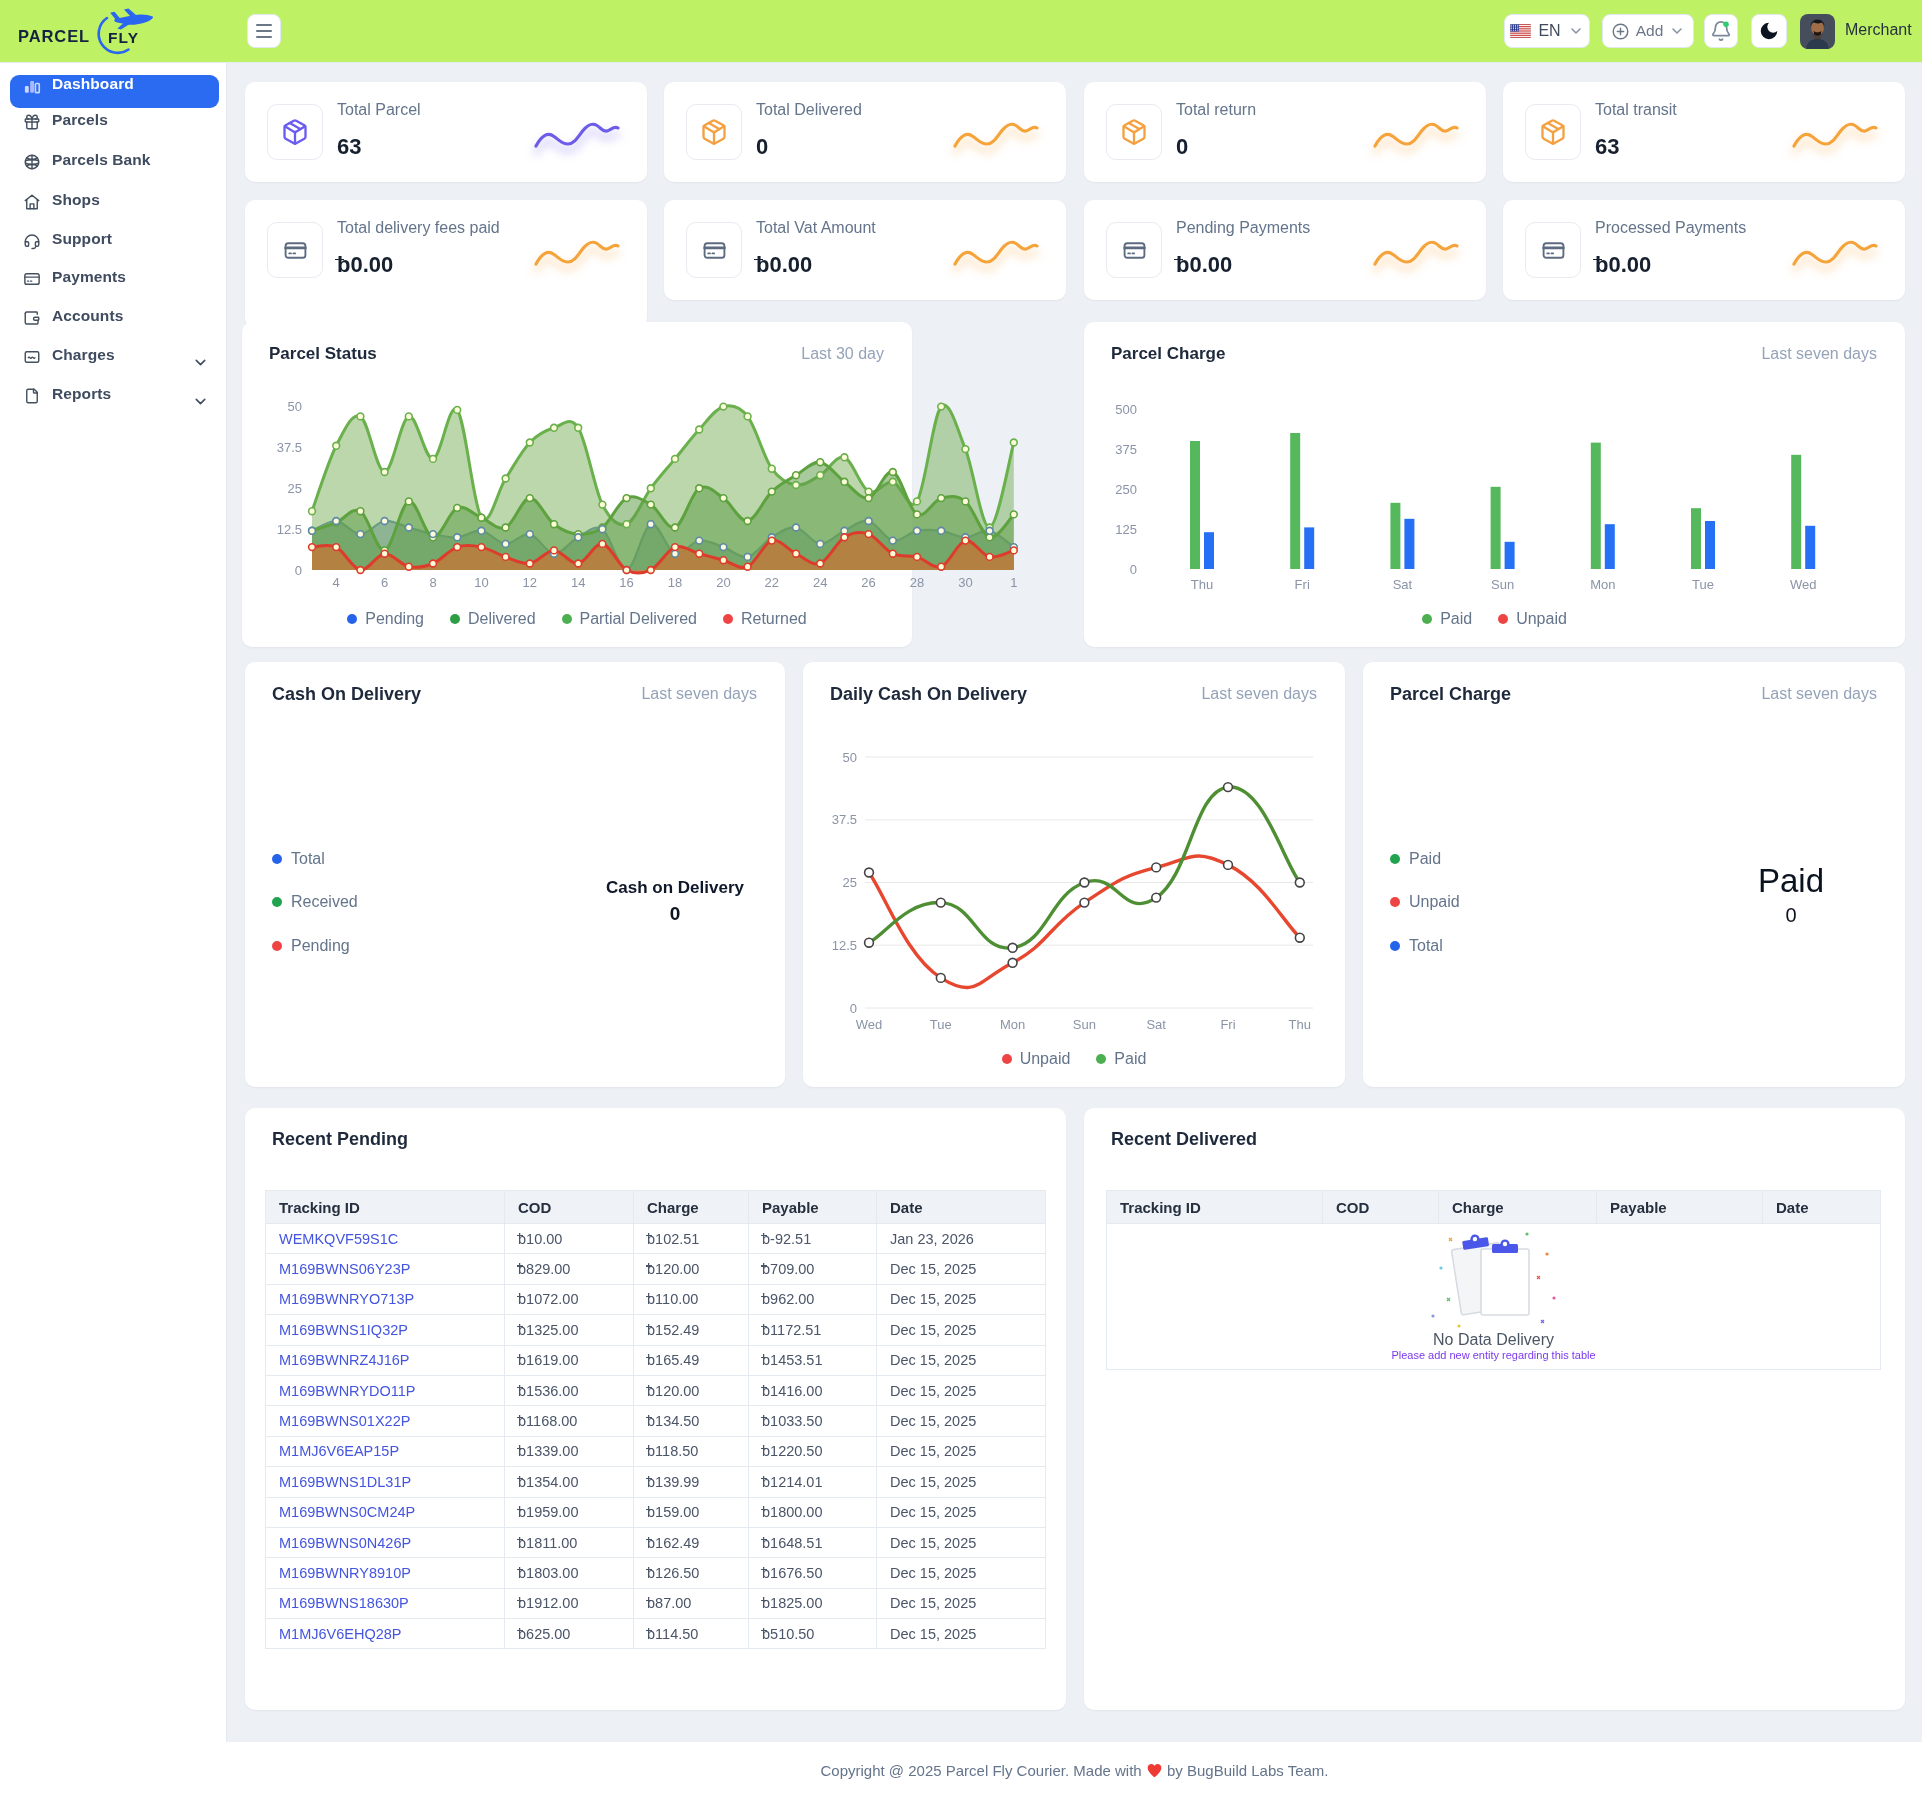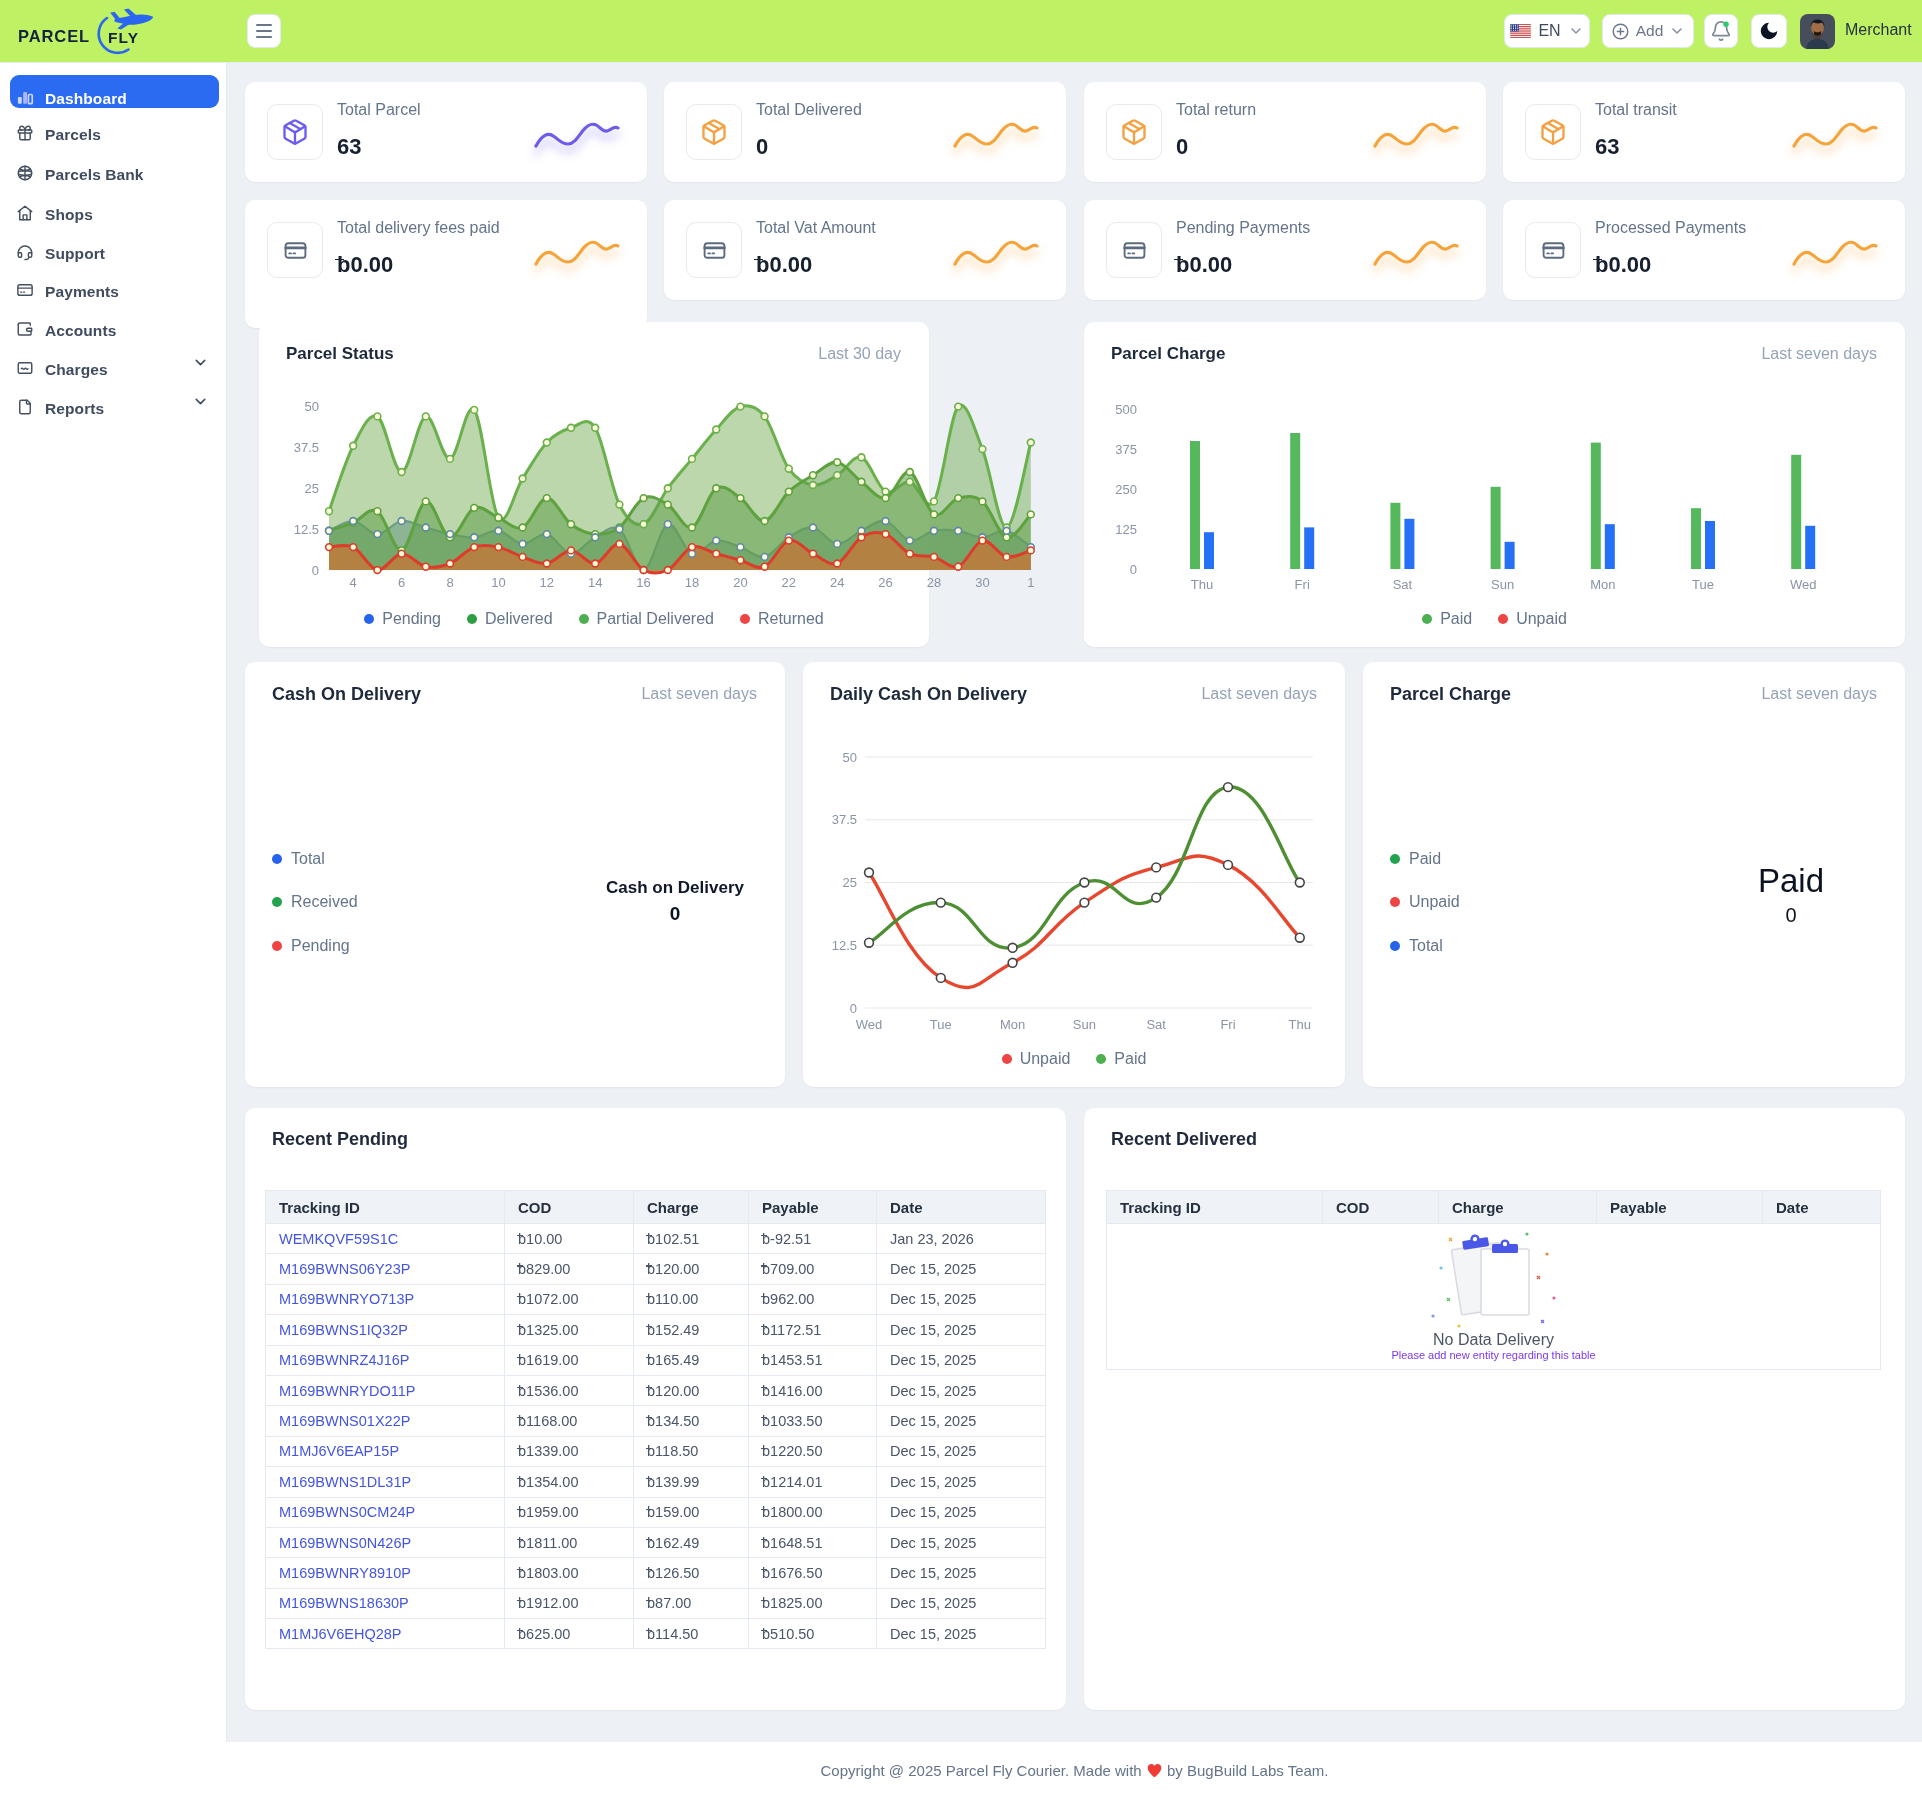--- a/index.html
+++ b/index.html
@@ -1,21 +1,21 @@
 <!DOCTYPE html>
 <html><head><meta charset="utf-8"><title>ParcelFly Dashboard</title>
 <style>
 * { margin:0; padding:0; box-sizing:border-box; }
 html,body { width:1922px; }
 body { font-family:"Liberation Sans", sans-serif; background:#fff; color:#1e293b; }
 .page { position:relative; width:1922px; height:1799px; overflow:hidden; }
 .header { position:absolute; left:0; top:0; width:1922px; height:63px; background:#bef264; border-bottom:1px solid #e7ebf1; z-index:5; }
 .main-bg { position:absolute; left:227px; top:63px; width:1695px; height:1679px; background:#edf1f6; }
 .sidebar { position:absolute; left:0; top:63px; width:227px; height:1679px; background:#fff; border-right:1px solid #e7ebf1; }
-.side-item { position:absolute; left:10px; width:209px; height:33px; border-radius:9px; display:flex; align-items:flex-end; padding-left:4px; }
+.side-item { position:absolute; left:10px; width:209px; height:33px; border-radius:9px; display:flex; align-items:flex-start; padding-left:11px; }
 .side-item.active { background:#2a6bf2; }
 .si-ic { width:22px; height:22px; display:flex; align-items:center; justify-content:center; }
 .si-tx { margin-left:9px; font-size:15.5px; font-weight:bold; color:#3f4b5f; letter-spacing:0.1px; }
 .si-chev { position:absolute; right:10px; top:8px; }
 .hamb { position:absolute; left:247px; top:14px; width:34px; height:34px; border:1px solid #e2e8f0; border-radius:8px; background:#fff; display:flex; align-items:center; justify-content:center; flex-direction:column; gap:4px; }
 .hamb i { display:block; width:16px; height:2px; background:#6b7688; border-radius:1px; }
 .hbtn { position:absolute; top:14px; height:34px; border:1px solid #e2e8f0; border-radius:8px; background:#fff; display:flex; align-items:center; justify-content:center; color:#6b7688; font-size:15.5px; }
 .card { position:absolute; background:#fff; border-radius:10px; box-shadow:0 1px 2px rgba(15,23,42,0.05); }
 .sc-ic { position:absolute; left:22px; top:22px; width:56px; height:56px; border:1px solid #e7ebf0; border-radius:10px; display:flex; align-items:center; justify-content:center; }
 .sc-title { position:absolute; left:92px; top:19px; font-size:16px; color:#64748b; }
@@ -337,21 +337,21 @@
           <path d="M10 14.8h1.6"></path>
         </svg>
       </div>
       <div class="sc-title">Processed Payments</div>
       <div class="sc-val"><span class="tk">b</span>0.00</div>
       <svg width="86" height="44" viewBox="0 0 86 44" class="spark" style="filter:drop-shadow(0 7px 5px rgba(245,164,60,0.55))">
         <path d="M2,35 C8,24 14,21 20,25.5 C25,29 28,33 34,33 C40,33 44,26 49,19.5 C54,13.5 58,11.5 63,14.5 C67,17 69,21 73,20 C77,19 80,14.5 84,17" fill="none" stroke="#f5a43c" stroke-width="3.2" stroke-linecap="round"></path>
       </svg>
     </div>
 
-<div class="card" style="left:259px;top:322px;width:670px;height:325px">
+<div class="card" style="left:242px;top:322px;width:670px;height:325px">
   <div class="ct-title">Parcel Status</div>
       <div class="ct-range">Last 30 day</div>
   <svg width="821" height="250" viewBox="0 0 821 250" style="position:absolute;left:0;top:58px">
         <text x="60" y="31.1" text-anchor="end" class="ax">50</text>
         <text x="60" y="72.0" text-anchor="end" class="ax">37.5</text>
         <text x="60" y="112.8" text-anchor="end" class="ax">25</text>
         <text x="60" y="153.7" text-anchor="end" class="ax">12.5</text>
         <text x="60" y="194.5" text-anchor="end" class="ax">0</text>
         <text x="94.2" y="207" text-anchor="middle" class="ax">4</text>
         <text x="142.6" y="207" text-anchor="middle" class="ax">6</text>

